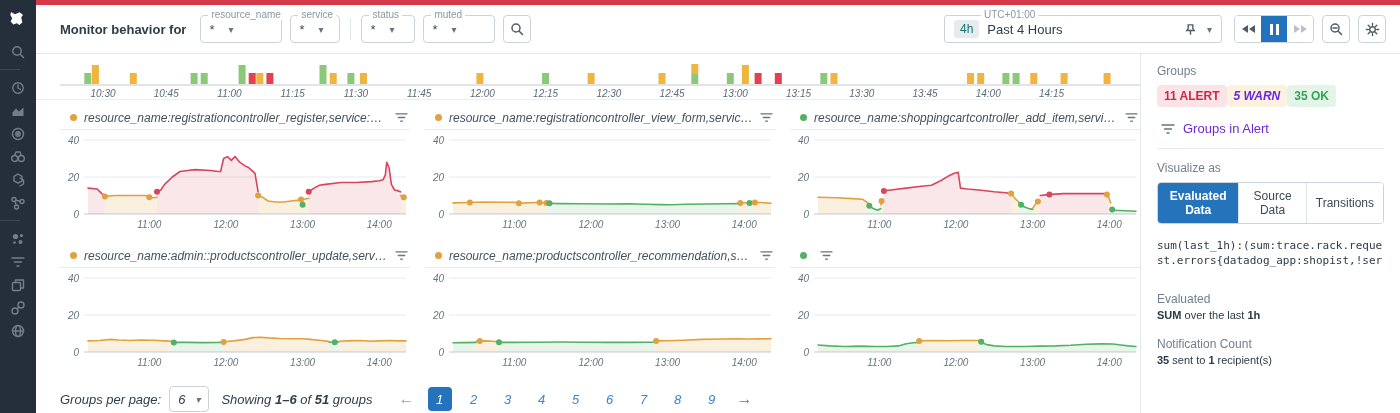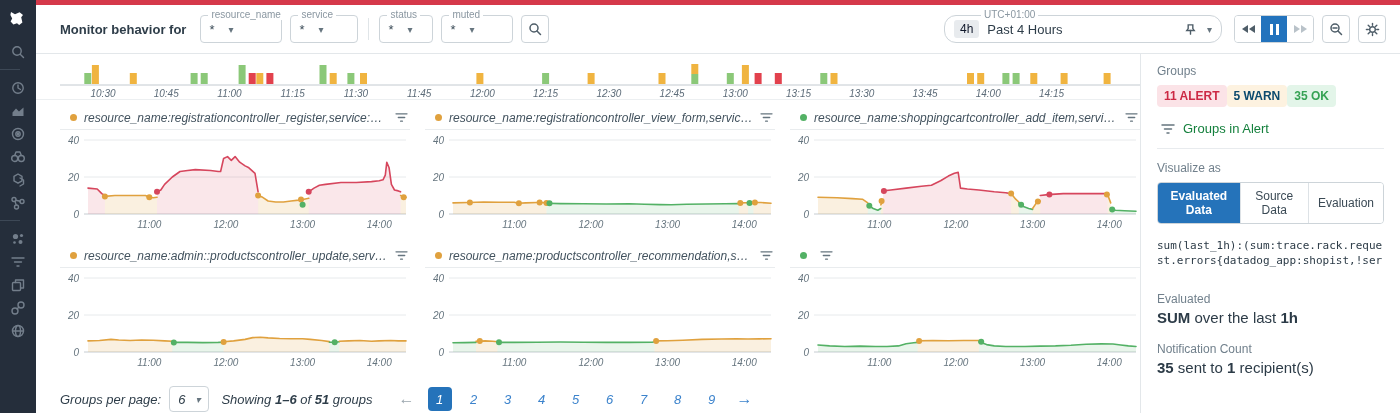--- a/index.html
+++ b/index.html
@@ -23,24 +23,24 @@
   .fieldbox { position:relative; border:1px solid #cdd4d9; border-radius:4px; height:28px; display:flex; align-items:center;
               padding:0 8px; margin-right:8px; background:#fff; cursor:pointer; }
   .fieldbox .flabel { position:absolute; top:-7px; left:7px; font-size:10px; color:#8a97a1; background:#fff; padding:0 3px; white-space:nowrap; }
   .fieldbox .fval { font-size:13px; color:#3a4a56; margin-right:14px; }
   .caret { font-size:10px; color:#66757f; }
   .vsep { width:1px; height:22px; background:#e0e5e8; margin:0 10px 0 2px; }
   .sqbtn { width:28px; height:28px; border:1px solid #cdd4d9; border-radius:4px; background:#fff; display:flex;
            align-items:center; justify-content:center; cursor:pointer; }
   .sqbtn svg, .timebox svg { stroke:#4e5d68; fill:none; stroke-width:1.5; stroke-linecap:round; }
   .hdr-spacer { flex:1; }
-  .timebox { position:relative; border:1px solid #cdd4d9; border-radius:12px; height:28px; display:flex; align-items:center;
+  .timebox { position:relative; border:1px solid #cdd4d9; border-radius:3px; height:28px; display:flex; align-items:center;
              padding:0 9px; width:278px; cursor:pointer; }
   .timebox .flabel { position:absolute; top:-7px; left:36px; font-size:10px; color:#8a97a1; background:#fff; padding:0 3px; }
-  .tbadge { background:#e8ebee; color:#0f172a; font-size:12px; border-radius:3px; padding:2px 6px; margin-right:8px; }
+  .tbadge { background:#e8ebee; color:#0f766e; font-size:12px; border-radius:3px; padding:2px 6px; margin-right:8px; }
   .tlabel { font-size:13px; color:#2e3d49; flex:1; }
   .playgrp { display:flex; border:1px solid #cdd4d9; border-radius:4px; overflow:hidden; margin:0 8px 0 12px; height:28px; }
   .playgrp .pbtn { width:26px; height:26px; display:flex; align-items:center; justify-content:center; background:#fff; cursor:pointer; }
   .playgrp .pbtn.active { background:#2273bd; }
   .pausebars { display:flex; gap:3px; }
   .pausebars i { display:block; width:3px; height:11px; background:#fff; }
   .tri { width:0; height:0; border-top:4px solid transparent; border-bottom:4px solid transparent; }
   .tri-l { border-right:6px solid #4e5d68; } .tri-l+.tri-l { margin-left:1px; }
   .tri-r { border-left:6px solid #b9c2c9; } .tri-r+.tri-r { margin-left:1px; }
 
@@ -67,33 +67,33 @@
   .pg-num { min-width:24px; height:24px; display:flex; align-items:center; justify-content:center; border-radius:4px;
             color:#3c83cc; font-size:13px; margin:0 5px; cursor:pointer; }
   .pg-num.current { background:#2573ba; color:#fff; }
 
   
   .rightpanel { width:260px; border-left:1px solid #e3e7ea; padding:10px 16px; flex-shrink:0; overflow:hidden; }
   .rp-label { font-size:12px; color:#71808c; margin-bottom:7px; }
   .badges { display:flex; margin-bottom:12px; }
   .badge { font-size:12px; font-weight:bold; border-radius:4px; padding:4px 7px; white-space:nowrap; cursor:pointer; }
   .badge.alert { background:#fbe3e7; color:#cc2944; }
-  .badge.warn  { background:#fdf2e0; color:#0c4a6e; }
+  .badge.warn  { background:#fdf2e0; color:#6d28d9;font-style:italic; }
   .badge.ok    { background:#e3f5e9; color:#36a254; }
-  .gia { display:flex; align-items:center; gap:8px; font-size:13px; color:#15803d; padding:2px 0 12px 4px;
+  .gia { display:flex; align-items:center; gap:8px; font-size:13px; color:#6d28d9; padding:2px 0 12px 4px;
          border-bottom:1px solid #e8ebee; margin-bottom:12px; cursor:pointer; }
   .seg { display:flex; border:1px solid #cdd4d9; border-radius:4px; overflow:hidden; margin-bottom:14px; width:fit-content; }
   .seg button { border:none; background:#fff; font-family:inherit; font-size:12px; color:#3b4a55; padding:6px 9px; cursor:pointer; border-right:1px solid #dde2e6; }
   .seg button:last-child { border-right:none; }
   .seg button.selected { background:#2573ba; color:#fff; font-weight:bold; }
   .queryrow { display:flex; gap:8px; align-items:baseline; margin-bottom:4px; }
   .rp-link { font-size:12px; color:#2f7bc4; cursor:pointer; }
   .querytxt { font-family:"DejaVu Sans Mono",monospace; font-size:11px; color:#2c3b47; line-height:15px;
               word-break:break-all; max-height:32px; overflow:hidden; margin-bottom:22px; }
-  .rp-val { font-size:15px; color:#2c3b47; margin-bottom:16px; }
+  .rp-val { font-size:11px; color:#2c3b47; margin-bottom:16px; }
   .rp-val b { font-weight:bold; }
 </style>
 </head>
 <body>
 
 <div class="app">
 
   <nav class="leftnav">
     <div class="logo">
       <svg width="22" height="22" viewBox="0 0 22 22">
@@ -191,21 +191,21 @@
     <div class="redbar"></div>
 
     <div class="header">
       <span class="hdr-title">Monitor behavior for</span>
 
       <div class="fieldbox" style="width:82px">
         <span class="flabel">resource_name</span>
         <span class="fval">*</span>
         <span class="caret">▾</span>
       </div>
-      <div class="fieldbox" style="width:68px">
+      <div class="fieldbox" style="width:50px">
         <span class="flabel">service</span>
         <span class="fval">*</span>
         <span class="caret">▾</span>
       </div>
       <div class="vsep"></div>
       <div class="fieldbox" style="width:54px">
         <span class="flabel">status</span>
         <span class="fval">*</span>
         <span class="caret">▾</span>
       </div>
@@ -583,21 +583,21 @@
             <line x1="1" y1="2" x2="13" y2="2"></line>
               <line x1="3.5" y1="6" x2="10.5" y2="6"></line>
               <line x1="6" y1="10" x2="8" y2="10"></line>
           </svg>
           <span>Groups in Alert</span>
         </div>
         <div class="rp-label">Visualize as</div>
         <div class="seg" id="viz-seg">
             <button class="selected">Evaluated Data</button>
             <button>Source Data</button>
-            <button>Evaluation</button>
+            <button>Transitions</button>
           </div>
         <div class="querytxt">sum(last_1h):(sum:trace.rack.request.errors{datadog_app:shopist,!servi…</div>
         <div class="rp-label" style="margin-bottom:3px">Evaluated</div>
         <div class="rp-val"><b>SUM</b><span> over the last </span><b>1h</b></div>
         <div class="rp-label" style="margin-bottom:3px">Notification Count</div>
         <div class="rp-val"><b>35</b><span> sent to </span><b>1</b><span> recipient(s)</span></div>
       </aside>
     </div>
   </div>
 </div>

